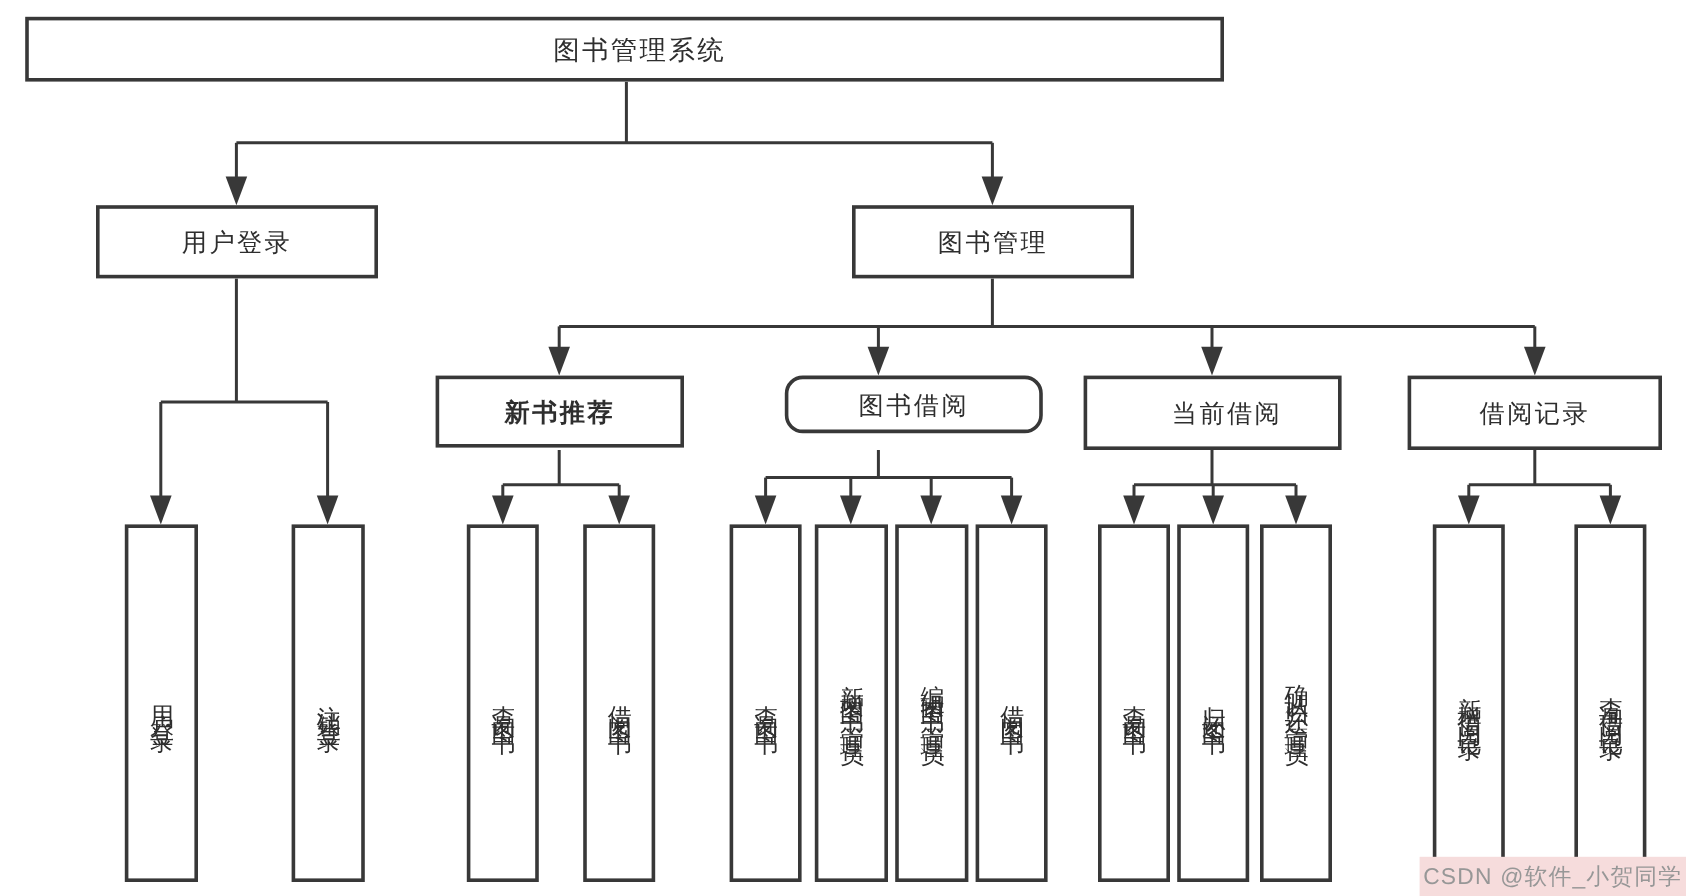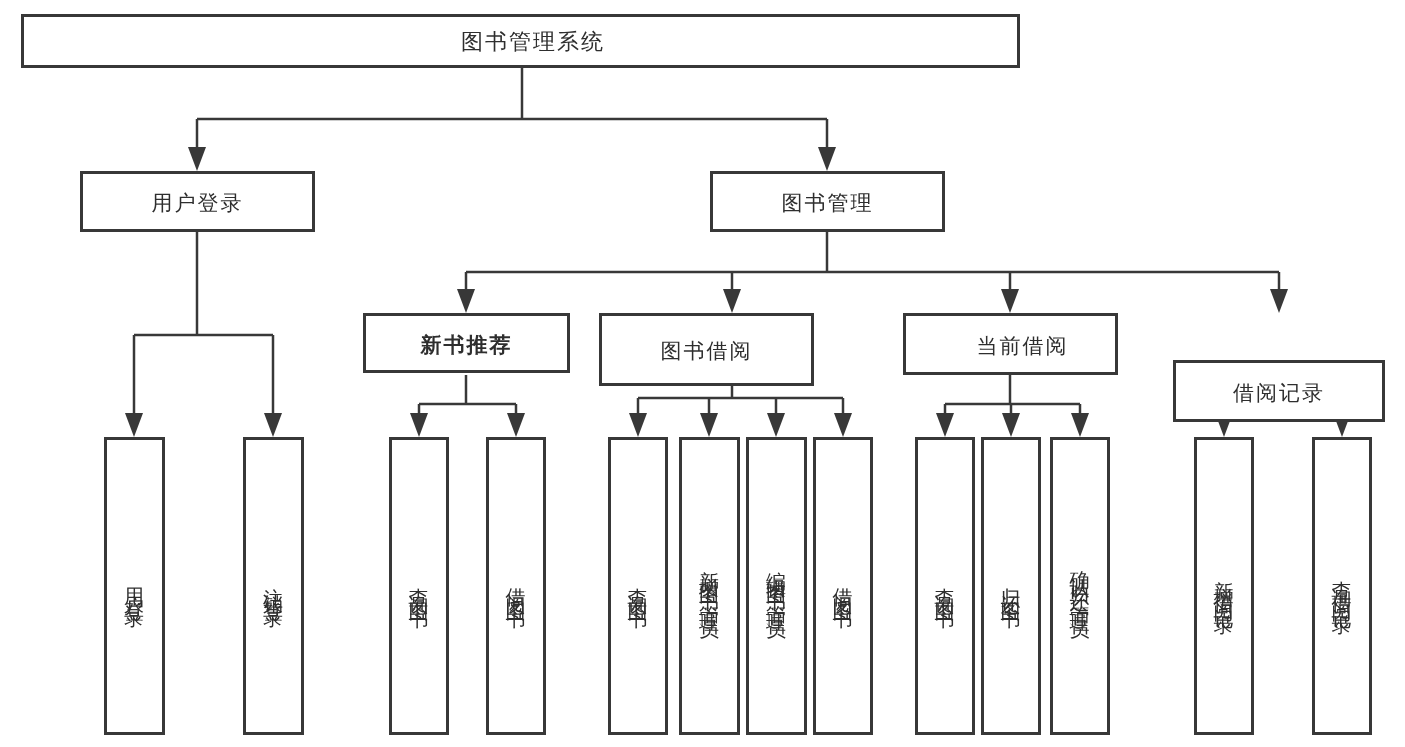--- a/index.html
+++ b/index.html
@@ -22,23 +22,23 @@
     writing-mode:vertical-rl; text-orientation:mixed;
     font-size:20px; letter-spacing:7px; padding:6px 0;
   }
   .root-box { font-size:22px; }
 
   
   #n-root            { left:21px;  top:14px;  width:999px; height:54px;padding-left:25px; }
   #n-user-login      { left:80px;  top:171px; width:235px; height:61px; }
   #n-book-mgmt       { left:710px; top:171px; width:235px; height:61px; }
   #n-new-book        { left:363px; top:313px; width:207px; height:60px;font-weight:bold; }
-  #n-book-borrow     { left:599px; top:313px; width:215px; height:73px; }
+  #n-book-borrow     { left:654px; top:313px; width:215px; height:48px;border-radius:15px; }
   #n-current-borrow  { left:903px; top:313px; width:215px; height:62px;padding-left:24px; }
-  #n-borrow-records  { left:1173px;top:313px; width:212px; height:62px;margin-top:47px; }
+  #n-borrow-records  { left:1173px;top:313px; width:212px; height:62px; }
 
   
   .leaf { top:437px; height:298px; width:61px; }
   #l-user-login      { left:104px; }
   #l-logout          { left:243px; }
   #l-query-rec       { left:389px; width:60px; }
   #l-borrow-rec      { left:486px; width:60px; }
   #l-query-bor       { left:608px; width:60px; }
   #l-add-book        { left:679px; }
   #l-edit-book       { left:746px; }
@@ -151,13 +151,14 @@
   <div class="node vnode leaf" id="l-edit-book">编辑图书（管理员）</div>
   <div class="node vnode leaf" id="l-borrow-bor">借阅图书</div>
 
   <div class="node vnode leaf" id="l-query-cur">查询图书</div>
   <div class="node vnode leaf" id="l-return-book">归还图书</div>
   <div class="node vnode leaf" id="l-confirm-return">确认归还（管理员）</div>
 
   <div class="node vnode leaf" id="l-add-record">新增借阅记录</div>
   <div class="node vnode leaf" id="l-query-record">查询借阅记录</div>
 
+  <div class="watermark">CSDN @软件_小贺同学</div>
 </div>
 
 </body></html>

